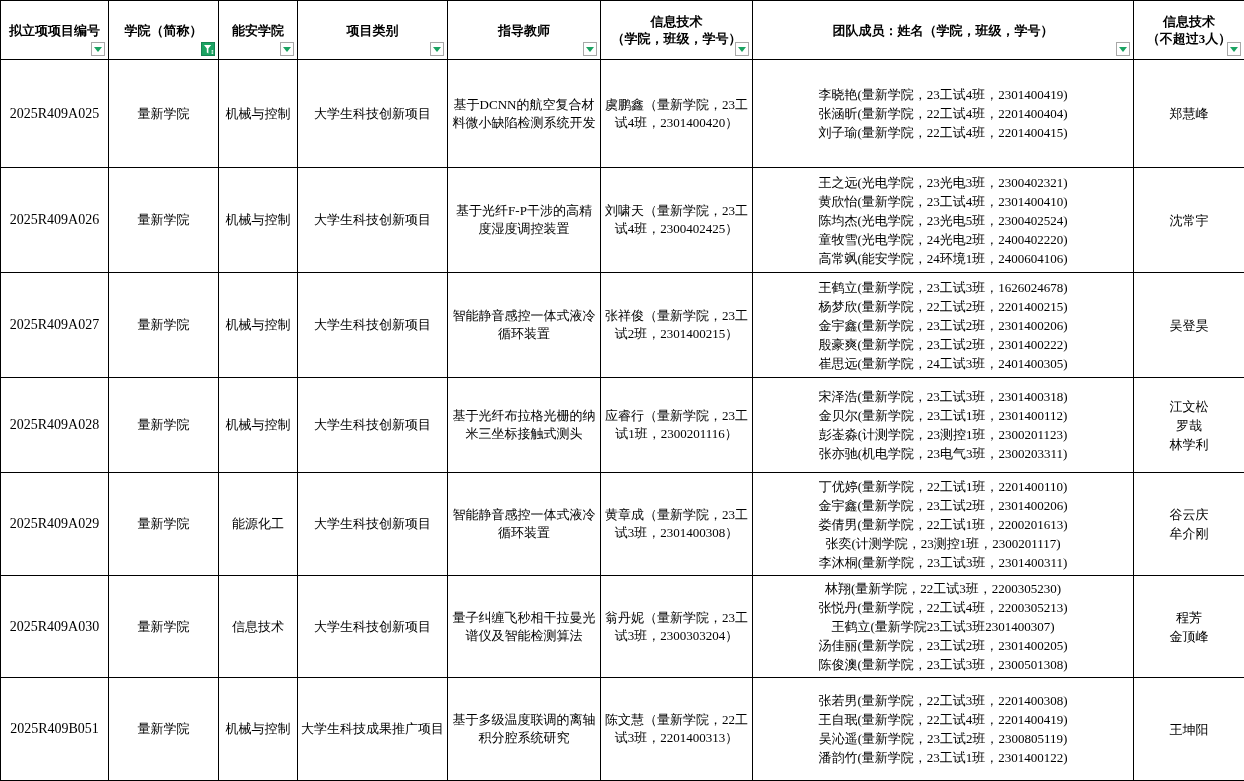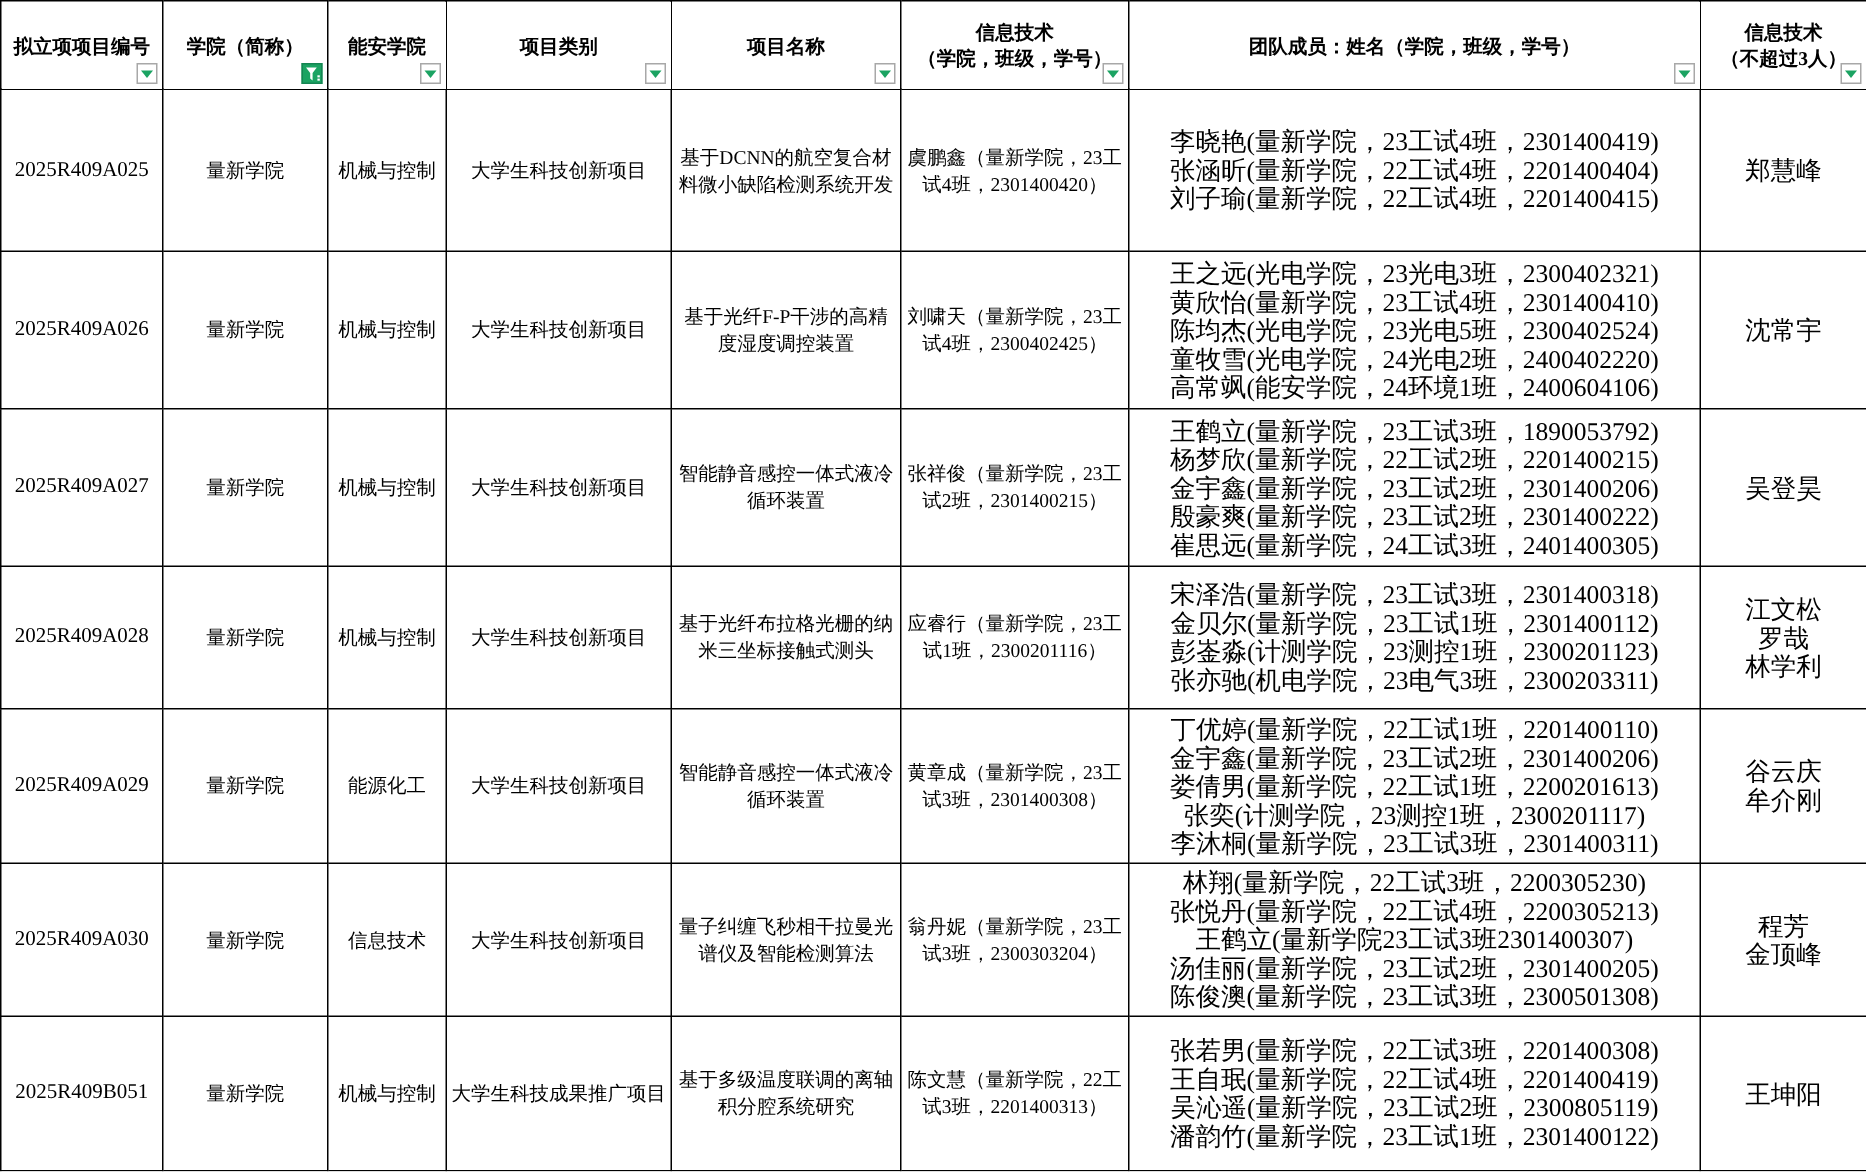--- a/index.html
+++ b/index.html
@@ -17,21 +17,21 @@
   thead tr { height:59px; }
   th {
     position:relative;
     font-weight:bold;
     font-size:13px;
     background:#fff;
   }
   .th-label { white-space:pre-line; line-height:17px; }
   td { font-size:13px; line-height:18px; }
   .c-id { font-size:14px;font-family:Liberation Serif, serif; }
-  .member-line, .advisor-line { line-height:19px; font-size:17px; }
+  .member-line, .advisor-line { line-height:19px; font-size:13px; }
   tbody tr:nth-child(1){ height:108px; }
   tbody tr:nth-child(2){ height:105px; }
   tbody tr:nth-child(3){ height:105px; }
   tbody tr:nth-child(4){ height:95px; }
   tbody tr:nth-child(5){ height:103px; }
   tbody tr:nth-child(6){ height:102px; }
   tbody tr:nth-child(7){ height:103px; }
   
   .filter-btn {
     position:absolute; right:3px; bottom:3px;
@@ -90,21 +90,21 @@
               <span class="tri"></span>
             </button>
         </th>
         <th>
           <div class="th-label">项目类别</div>
           <button class="filter-btn">
               <span class="tri"></span>
             </button>
         </th>
         <th>
-          <div class="th-label">项目名称</div>
+          <div class="th-label">指导教师</div>
           <button class="filter-btn">
               <span class="tri"></span>
             </button>
         </th>
         <th>
           <div class="th-label">信息技术
 （学院，班级，学号）</div>
           <button class="filter-btn">
               <span class="tri"></span>
             </button>
@@ -162,21 +162,21 @@
   </tr>
 
   <tr>
     <td class="c-id">2025R409A027</td>
     <td>量新学院</td>
     <td>机械与控制</td>
     <td>大学生科技创新项目</td>
     <td class="c-title">智能静音感控一体式液冷循环装置</td>
     <td class="c-leader">张祥俊（量新学院，23工试2班，2301400215）</td>
     <td class="c-members">
-            <div class="member-line">王鹤立(量新学院，23工试3班，1890053792)</div>
+            <div class="member-line">王鹤立(量新学院，23工试3班，1626024678)</div>
             <div class="member-line">杨梦欣(量新学院，22工试2班，2201400215)</div>
             <div class="member-line">金宇鑫(量新学院，23工试2班，2301400206)</div>
             <div class="member-line">殷豪爽(量新学院，23工试2班，2301400222)</div>
             <div class="member-line">崔思远(量新学院，24工试3班，2401400305)</div>
           </td>
     <td class="c-advisors">
             <div class="advisor-line">吴登昊</div>
           </td>
   </tr>
 

